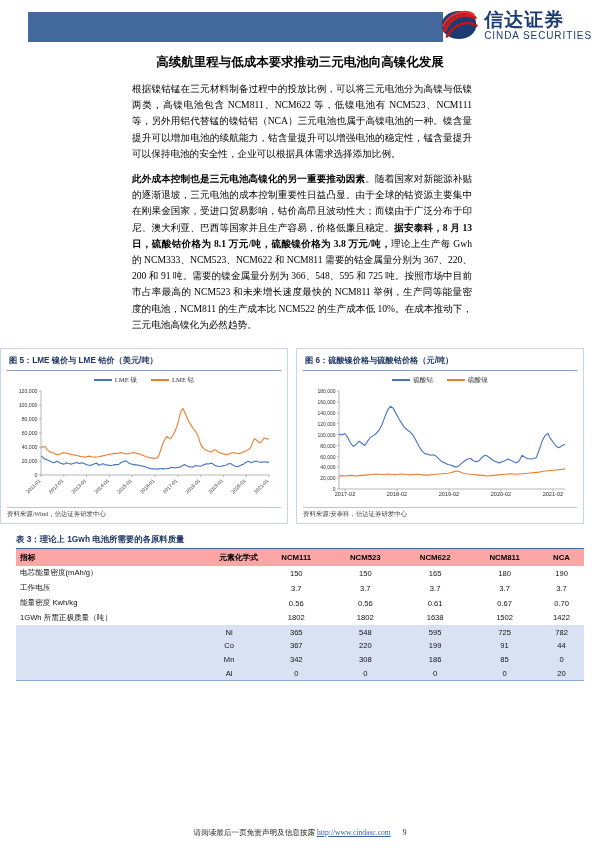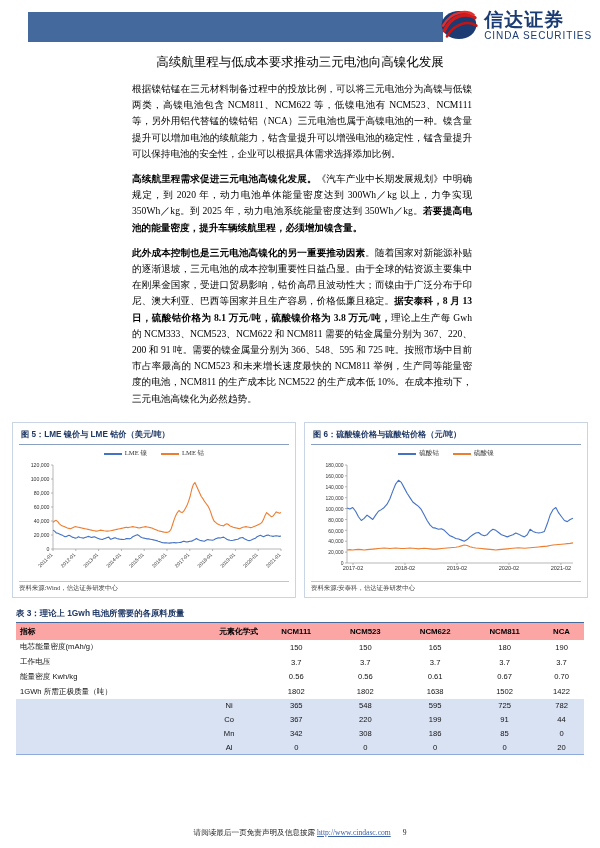--- a/index.html
+++ b/index.html
@@ -9,31 +9,31 @@
   
   .header{position:relative;height:44px;}
   .header-bar{position:absolute;left:28px;top:12px;width:415px;height:30px;background:#44699d;}
   .logo-wrap{position:absolute;right:8px;top:8px;display:flex;align-items:center;gap:5px;}
   .logo-mark{width:40px;height:34px;}
   .logo-text{display:flex;flex-direction:column;line-height:1;}
   .logo-cn{font-family:"Liberation Sans",sans-serif;font-weight:bold;font-size:19px;color:#1b3c73;letter-spacing:1px;}
   .logo-en{font-family:"Liberation Sans",sans-serif;font-size:10px;color:#1b3c73;letter-spacing:.9px;margin-top:2px;}
 
   
-  .doc-title{text-align:center;font-family:"Liberation Sans",sans-serif;font-weight:normal;font-size:12.5px;
+  .doc-title{text-align:center;font-family:"Liberation Sans",sans-serif;font-weight:bold;font-size:12.5px;
              margin:10px 0 10px 0;color:#000;}
 
   
   .content{padding:0 128px 0 132px;}
   p.para{font-size:9.6px;line-height:16.2px;text-align:justify;margin:0 0 9px 0;text-indent:0;
          font-family:"Liberation Serif",serif;}
   .b{font-weight:bold;}
 
   
-  .figs{display:flex;gap:8px;padding:6px 16px 0 12px;}
+  .figs{display:flex;gap:8px;padding:6px 16px 0 0;}
   .figbox{flex:1;border:1px solid #c9d4e4;background:#fff;padding:5px 6px 4px 6px;box-sizing:border-box;}
   .figtitle{font-family:"Liberation Sans",sans-serif;font-weight:bold;font-size:8.2px;color:#1f3864;
             padding:1px 2px 4px 2px;}
   .figrule{height:1px;background:#8aa0c0;margin:0 0 2px 0;}
   .figsrc{font-size:6.4px;color:#404040;border-top:1px solid #b9c6da;padding-top:2px;margin-top:2px;}
   .chartarea{position:relative;height:118px;}
   .legend{display:flex;justify-content:center;gap:14px;align-items:center;height:14px;}
   .legend-item{display:flex;align-items:center;gap:3px;font-size:6.6px;color:#333;}
   .lgline{width:18px;height:2.5px;display:inline-block;}
   svg.plot{display:block;}
@@ -75,21 +75,20 @@
         <span class="logo-cn">信达证券</span>
         <span class="logo-en">CINDA SECURITIES</span>
       </div>
     </div>
   </div>
 
   <div class="doc-title">高续航里程与低成本要求推动三元电池向高镍化发展</div>
 
   <div class="content">
     <p class="para"><span>根据镍钴锰在三元材料制备过程中的投放比例，可以将三元电池分为高镍与低镍两类，高镍电池包含 NCM811、NCM622 等，低镍电池有 NCM523、NCM111 等，另外用铝代替锰的镍钴铝（NCA）三元电池也属于高镍电池的一种。镍含量提升可以增加电池的续航能力，钴含量提升可以增强电池的稳定性，锰含量提升可以保持电池的安全性，企业可以根据具体需求选择添加比例。</span></p>
-    <p class="para"><span class="b">高续航里程需求促进三元电池高镍化发展。</span><span>《汽车产业中长期发展规划》中明确规定，到 2020 年，动力电池单体能量密度达到 300Wh／kg 以上，力争实现 350Wh／kg。到 2025 年，动力电池系统能量密度达到 350Wh／kg。</span><span class="b">若要提高电池的能量密度，提升车辆续航里程，必须增加镍含量。</span></p>
     <p class="para"><span class="b">此外成本控制也是三元电池高镍化的另一重要推动因素</span><span>。随着国家对新能源补贴的逐渐退坡，三元电池的成本控制重要性日益凸显。由于全球的钴资源主要集中在刚果金国家，受进口贸易影响，钴价高昂且波动性大；而镍由于广泛分布于印尼、澳大利亚、巴西等国家并且生产容易，价格低廉且稳定。</span><span class="b">据安泰科，8 月 13 日，硫酸钴价格为 8.1 万元/吨，硫酸镍价格为 3.8 万元/吨，</span><span>理论上生产每 Gwh 的 NCM333、NCM523、NCM622 和 NCM811 需要的钴金属量分别为 367、220、200 和 91 吨。需要的镍金属量分别为 366、548、595 和 725 吨。按照市场中目前市占率最高的 NCM523 和未来增长速度最快的 NCM811 举例，生产同等能量密度的电池，NCM811 的生产成本比 NCM522 的生产成本低 10%。在成本推动下，三元电池高镍化为必然趋势。</span></p>
   </div>
 
   <div class="figs">
 
     <div class="figbox">
       <div class="figtitle">
         <span>图 5：</span><span>LME 镍价与 LME 钴价（美元/吨）</span>
       </div>
       <div class="figrule"></div>

